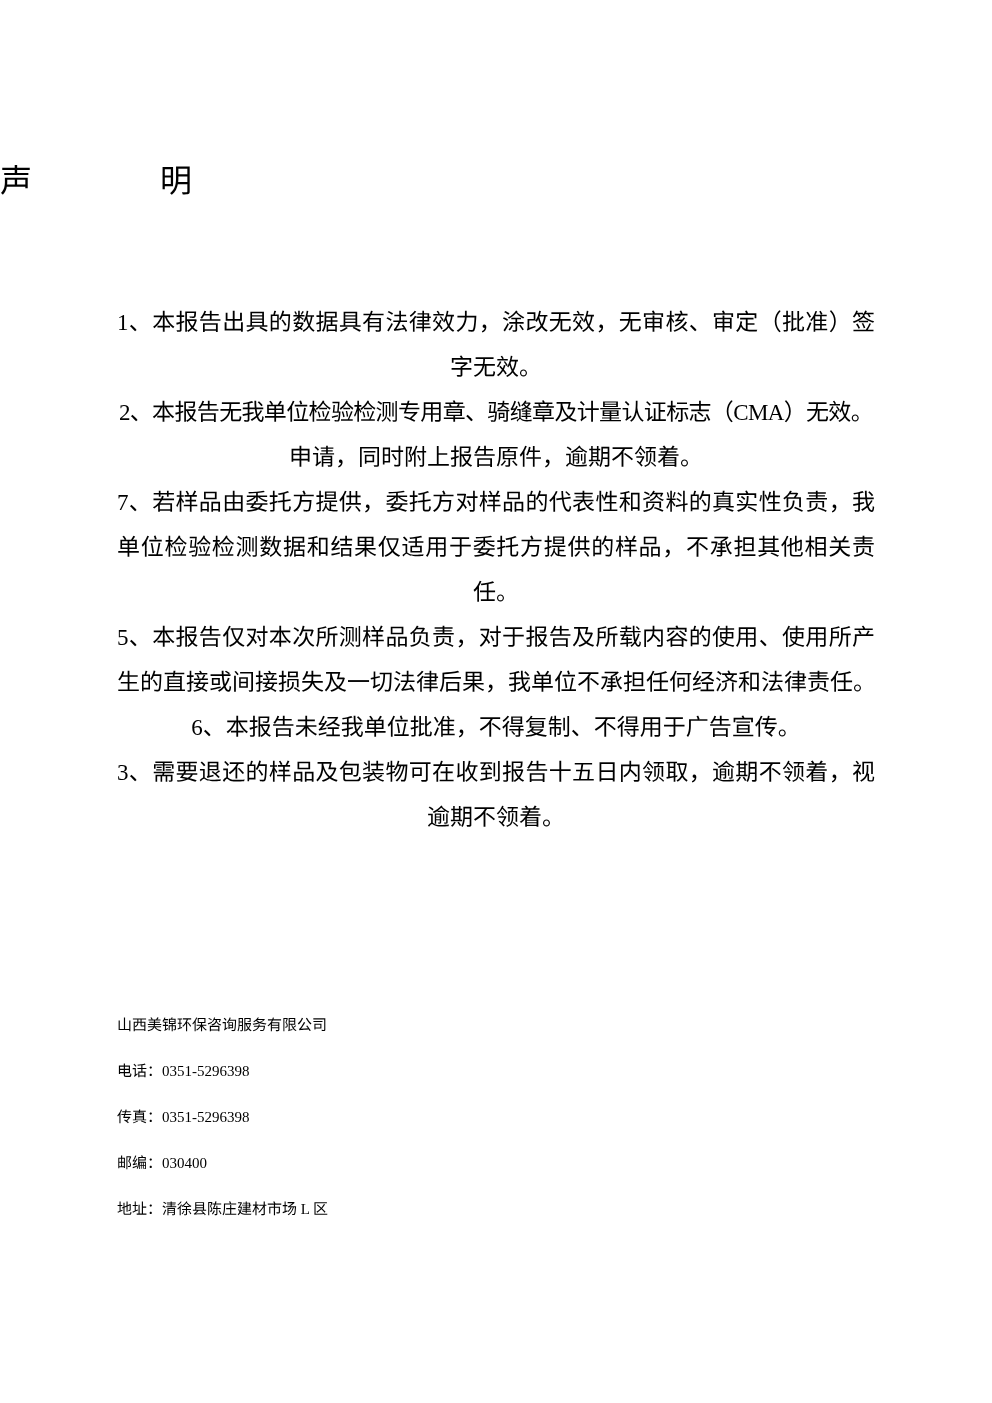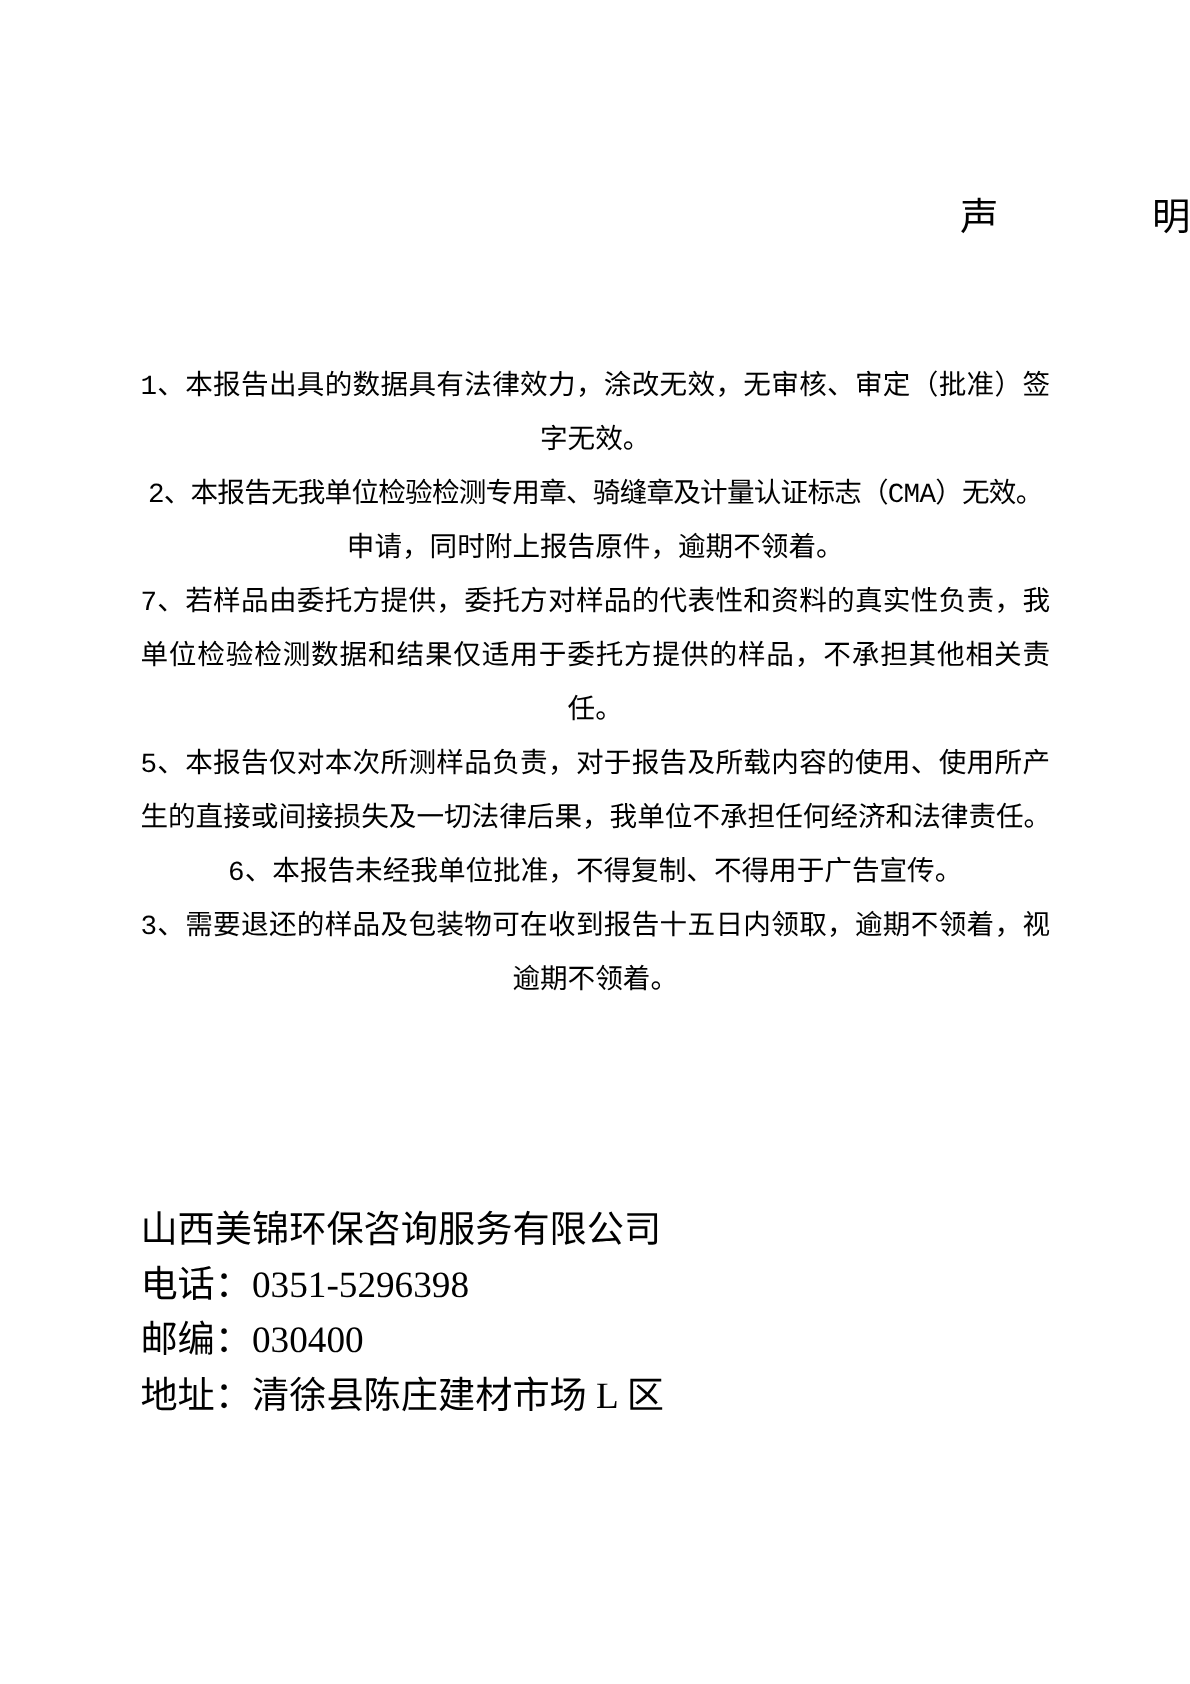--- a/index.html
+++ b/index.html
@@ -14,52 +14,51 @@
     background: #ffffff;
     color: #000000;
     font-family: "Liberation Serif", "DejaVu Serif", serif;
     overflow: hidden;
   }
   .doc-title {
     position: absolute;
     top: 160px;
     left: 0;
     width: 992px;
-    text-align: right;
+    text-align: left;
     font-size: 32px;
     line-height: 42px;
     white-space: pre;
     color: #000000;
   }
   .statement {
     position: absolute;
     top: 300px;
     left: 117px;
     width: 758px;
     font-size: 23px;
     line-height: 45px;
-    font-family: Liberation Mono, monospace;
   }
   .stmt-line {
     white-space: nowrap;
     text-align: center;
   }
   .stmt-line.fill {
     white-space: normal;
     text-align: justify;
     text-align-last: justify;
   }
   .stmt-line.tight {
     letter-spacing: -0.65px;
   }
   .contact {
     position: absolute;
     top: 1002px;
     left: 117px;
-    font-size: 31px;
+    font-size: 15px;
     line-height: 46px;
     white-space: nowrap;
   }
   .contact-row span { white-space: pre; }
 </style>
 </head>
 <body>
 
 <div class="page">
 
@@ -81,20 +80,23 @@
   </div>
 
   <div class="contact">
     <div class="contact-row">
       <span>山西美锦环保咨询服务有限公司</span>
     </div>
     <div class="contact-row">
       <span>电话：</span><span>0351-5296398</span>
     </div>
     <div class="contact-row">
+      <span>传真：</span><span>0351-5296398</span>
+    </div>
+    <div class="contact-row">
       <span>邮编：</span><span>030400</span>
     </div>
     <div class="contact-row">
       <span>地址：</span><span>清徐县陈庄建材市场 L 区</span>
     </div>
   </div>
 
 </div>
 
 </body></html>

